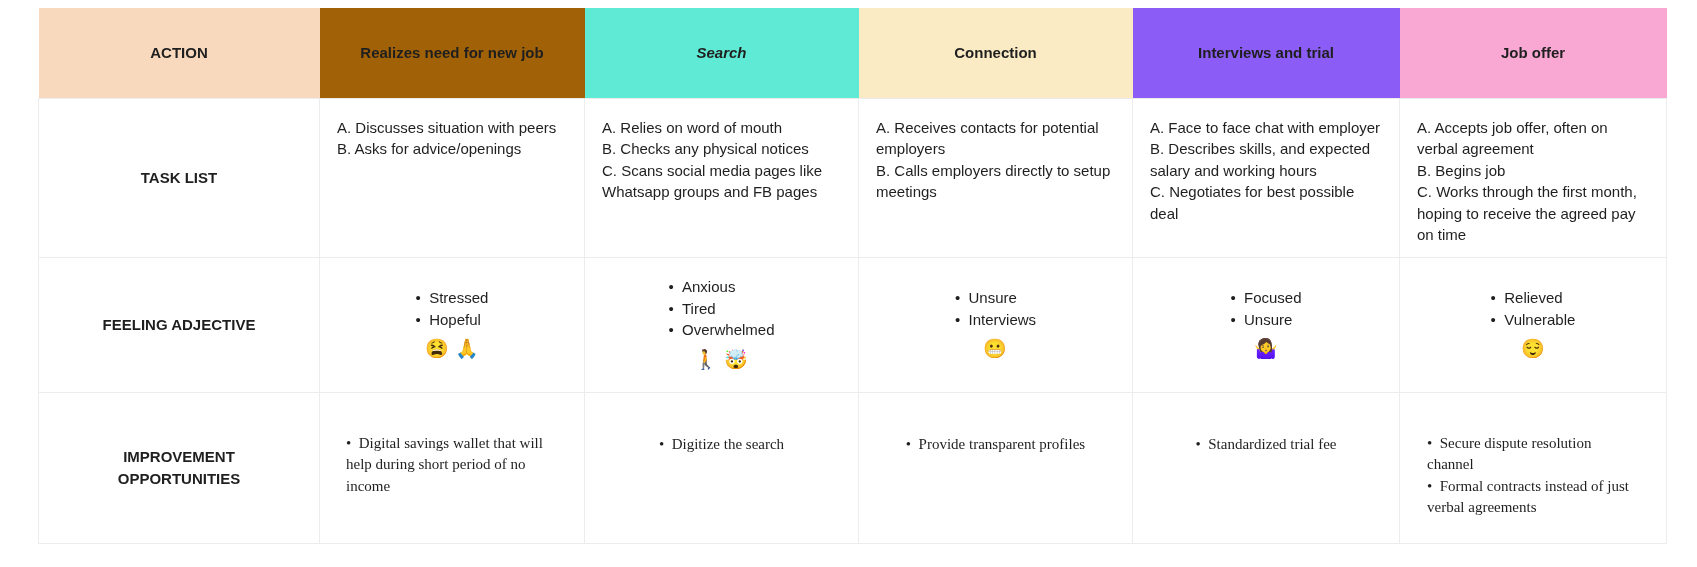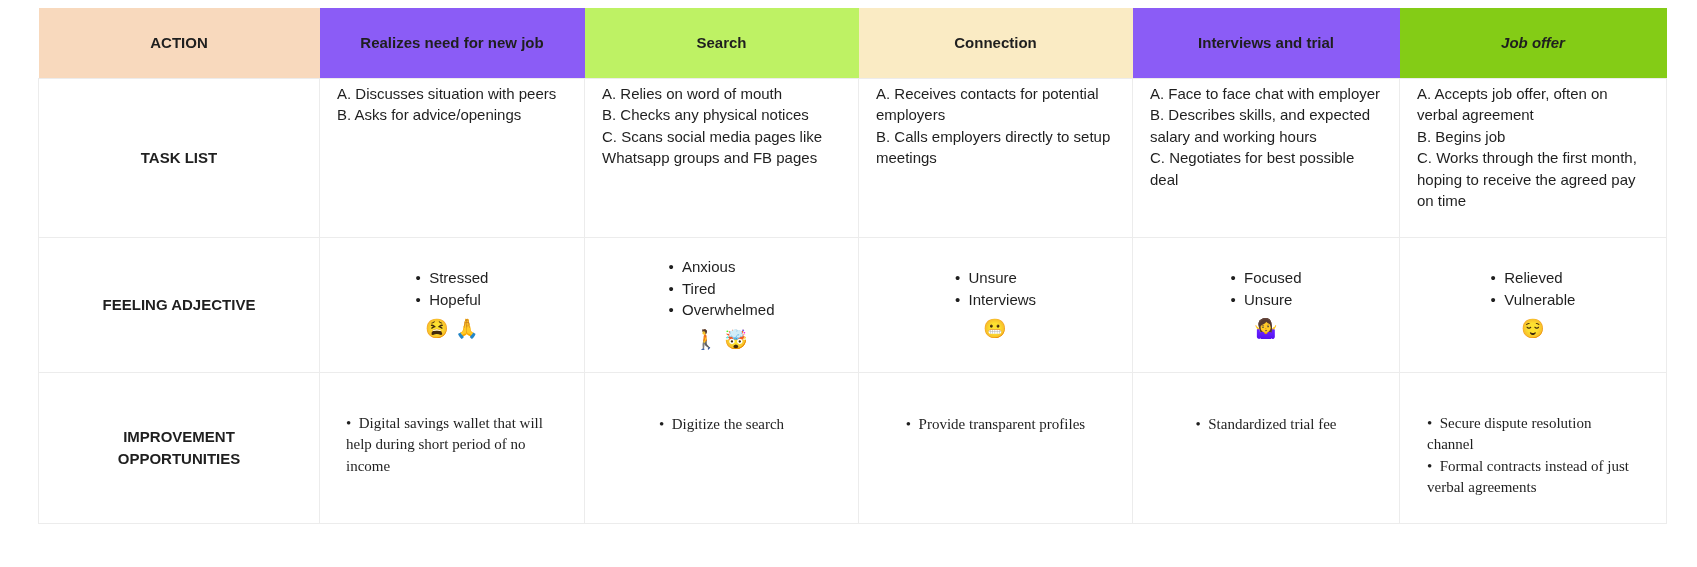--- a/index.html
+++ b/index.html
@@ -34,21 +34,21 @@
   td.label-cell {
     font-weight: 700;
     text-align: center;
     vertical-align: middle;
     padding: 0 32px;
     font-size: 15px;
   }
   td.lines {
     vertical-align: top;
     text-align: left;
-    padding: 4px 16px 10px 17px;
+    padding: 18px 16px 10px 17px;
   }
   td.lines .line { margin: 0; }
   td.bullets-emoji {
     vertical-align: middle;
     text-align: center;
     padding: 6px 12px;
   }
   td.bullets {
     vertical-align: top;
     text-align: center;
@@ -79,27 +79,27 @@
   <table class="journey" style="left: 38px; top: 8px;">
     <colgroup>
         <col style="width: 281px;">
         <col style="width: 265px;">
         <col style="width: 274px;">
         <col style="width: 274px;">
         <col style="width: 267px;">
         <col style="width: 267px;">
       </colgroup>
     <thead>
-      <tr style="height: 70px;">
+      <tr style="height: 90px;">
           <th style="background: rgb(248, 217, 189);"><span>ACTION</span></th>
-          <th style="background: #8b5cf6;"><span>Realizes need for new job</span></th>
-          <th style="background: #bef264;"><span>Search</span></th>
+          <th style="background: #a16207;"><span>Realizes need for new job</span></th>
+          <th style="background: #5eead4; font-style: italic;"><span>Search</span></th>
           <th style="background: rgb(250, 235, 196); margin-top: 48px;"><span>Connection</span></th>
           <th style="background: #8b5cf6;"><span>Interviews and trial</span></th>
-          <th style="background: #84cc16; font-style: italic;"><span>Job offer</span></th>
+          <th style="background: #f9a8d4;"><span>Job offer</span></th>
         </tr>
     </thead>
     <tbody>
         <tr style="height: 159px;">
           <td class="label-cell"><span>TASK LIST</span></td>
           <td class="lines">
             <div class="line">A. Discusses situation with peers</div>
             <div class="line">B. Asks for advice/openings</div>
           </td>
           <td class="lines">

